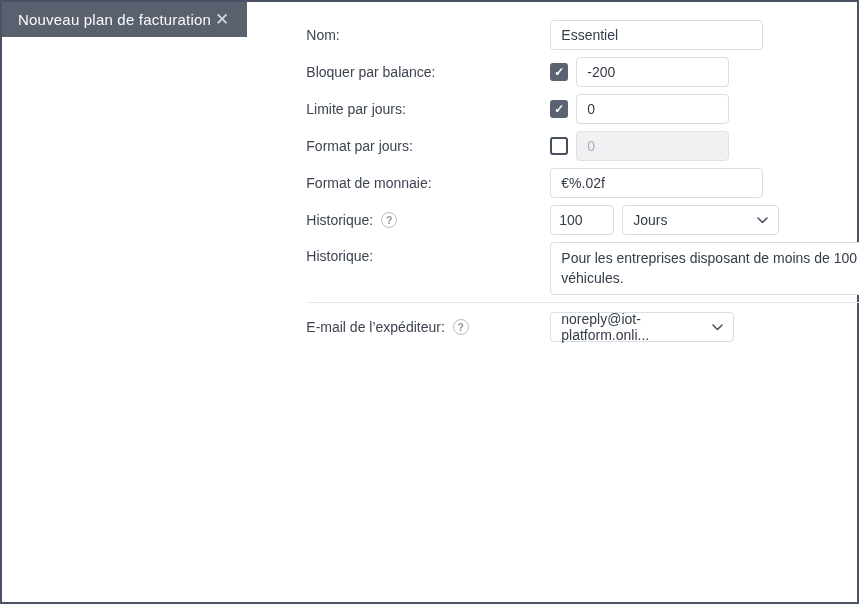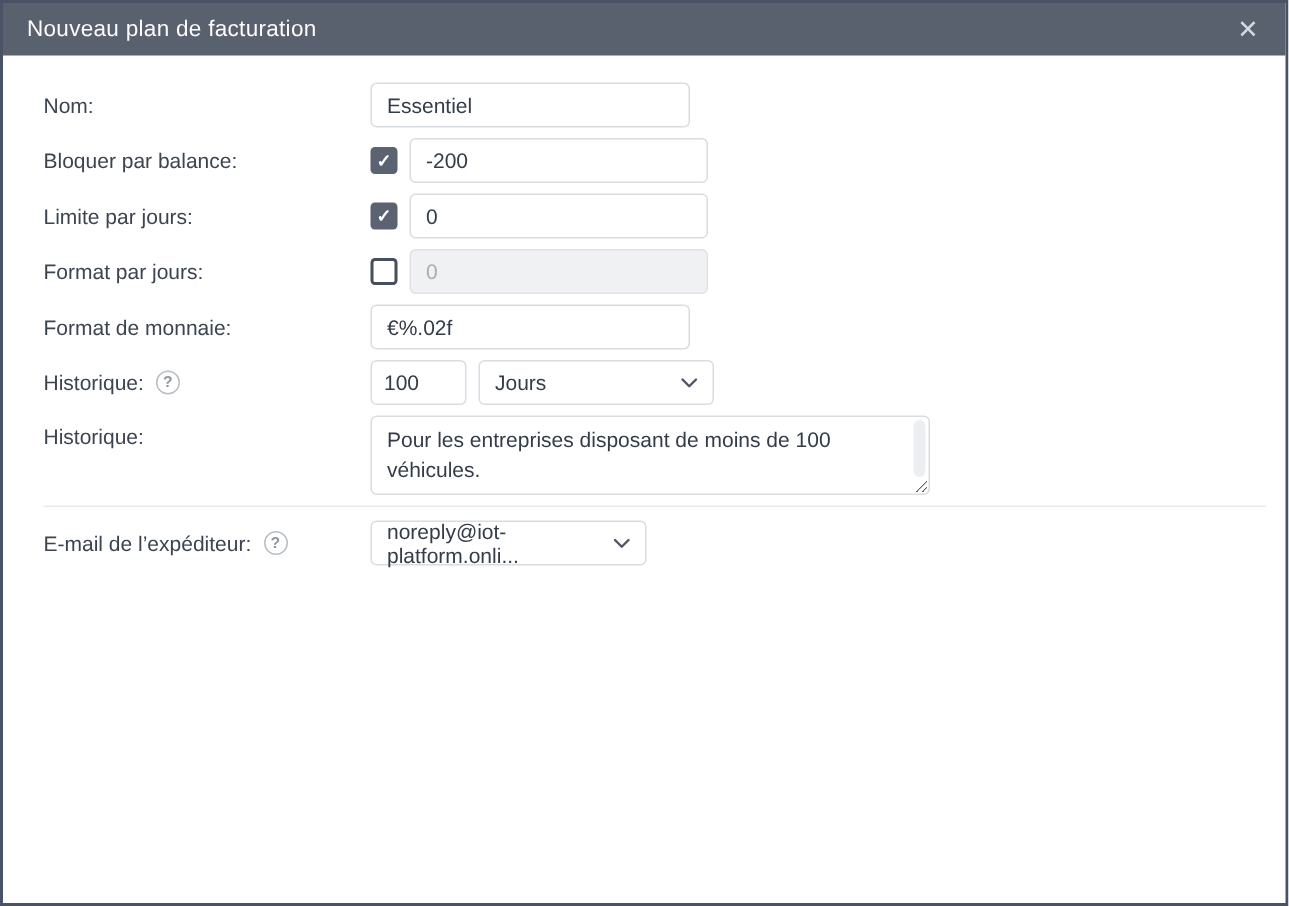--- a/index.html
+++ b/index.html
@@ -3,22 +3,23 @@
 <meta charset="utf-8">
 <style>
   * { box-sizing: border-box; margin: 0; padding: 0; }
   html, body { width: 859px; height: 604px; background: #fff; }
   body { font-family: "Liberation Sans", sans-serif; }
 
   .dialog {
     width: 859px; height: 604px;
     border: 2px solid #4a5365;
     background: #ffffff;
-    display: flex; flex-direction: column;
+    display: flex; flex-direction: row;
     position: relative;
+    gap: 32px;
   }
 
   
   .titlebar {
     height: 35px; flex: none;
     background: #59616f;
     display: flex; align-items: center;
     padding: 0 14px 0 16px;
   }
   .titlebar .title {
@@ -40,30 +41,30 @@
     display: flex; align-items: center;
     margin-bottom: 7px; min-height: 30px;
   }
   .form-row.top-align { align-items: flex-start; }
   .form-row.top-align .label-cell { margin-top: 6px; }
   .label-cell {
     width: 218px; flex: none;
     display: flex; align-items: flex-end; gap: 8px;
     color: #3c4450; font-size: 14px;
   }
-  .field-cell { display: flex; align-items: center; gap: 8px; }
+  .field-cell { display: flex; align-items: center; gap: 8px; margin-left: 26px; }
 
   .text-input {
     height: 30px; width: 213px;
     border: 1px solid #d9dce1; border-radius: 4px;
     padding: 0 10px; font-size: 14px; color: #333c48;
     font-family: "Liberation Sans", sans-serif;
     background: #fff; outline: none;
   }
-  .text-input.w-medium { width: 199px; }
+  .text-input.w-medium { width: 153px; }
   .text-input.w-small  { width: 64px; padding: 0 8px; }
   .text-input:disabled, .text-input.disabled {
     background: #f0f1f3; color: #a9adb4; border-color: #dfe1e5;
   }
 
   .checkbox {
     width: 18px; height: 18px; flex: none;
     border-radius: 3px; cursor: pointer;
     display: flex; align-items: center; justify-content: center;
   }

